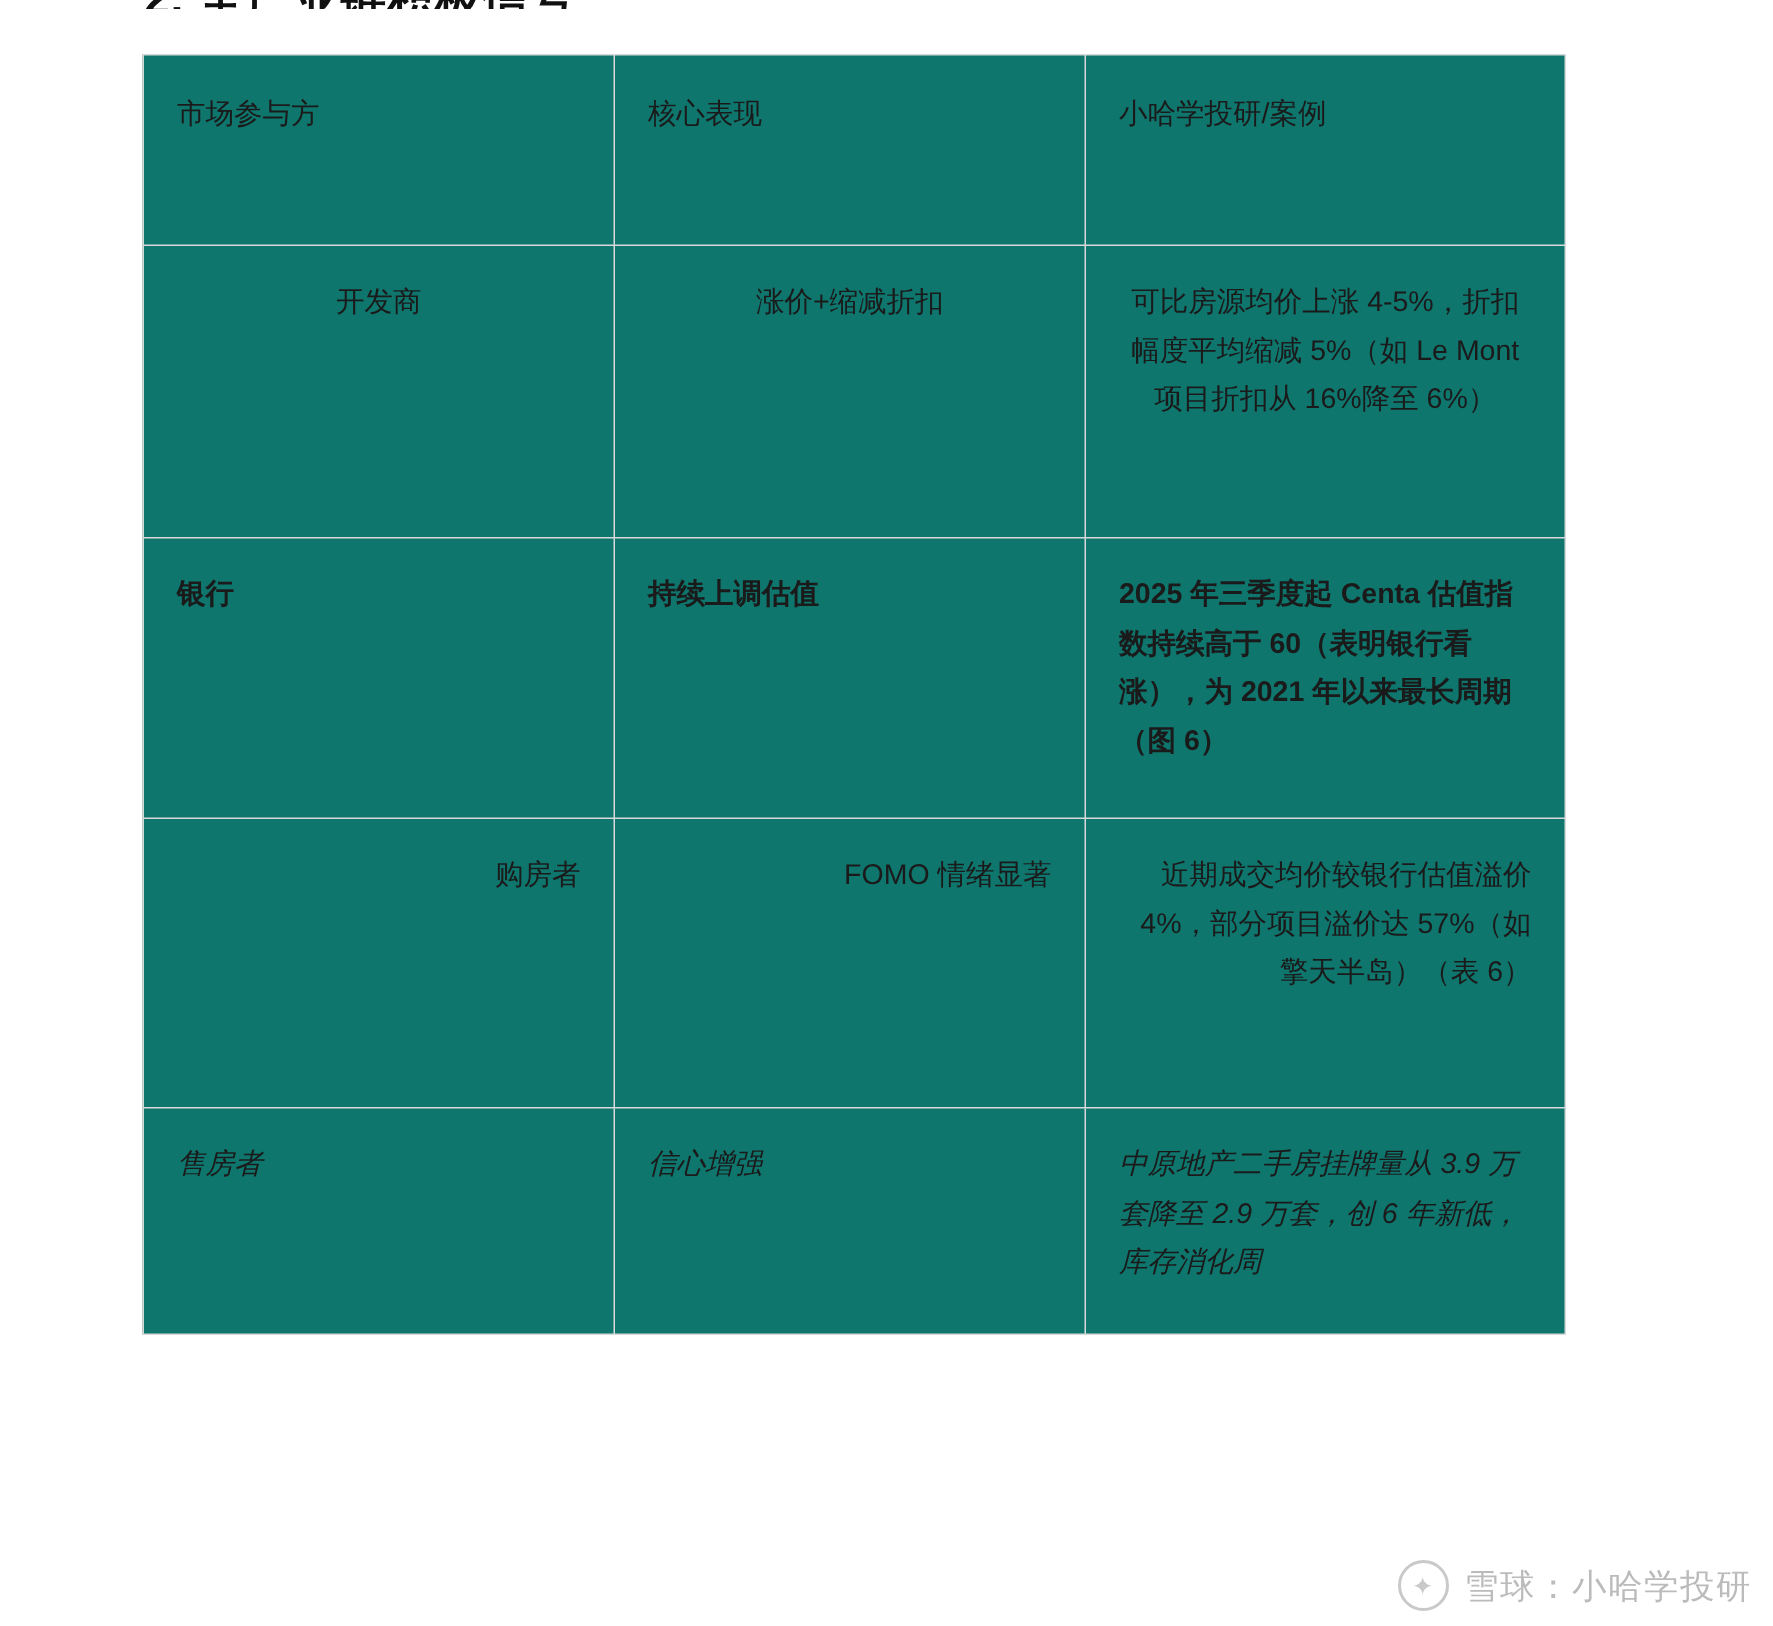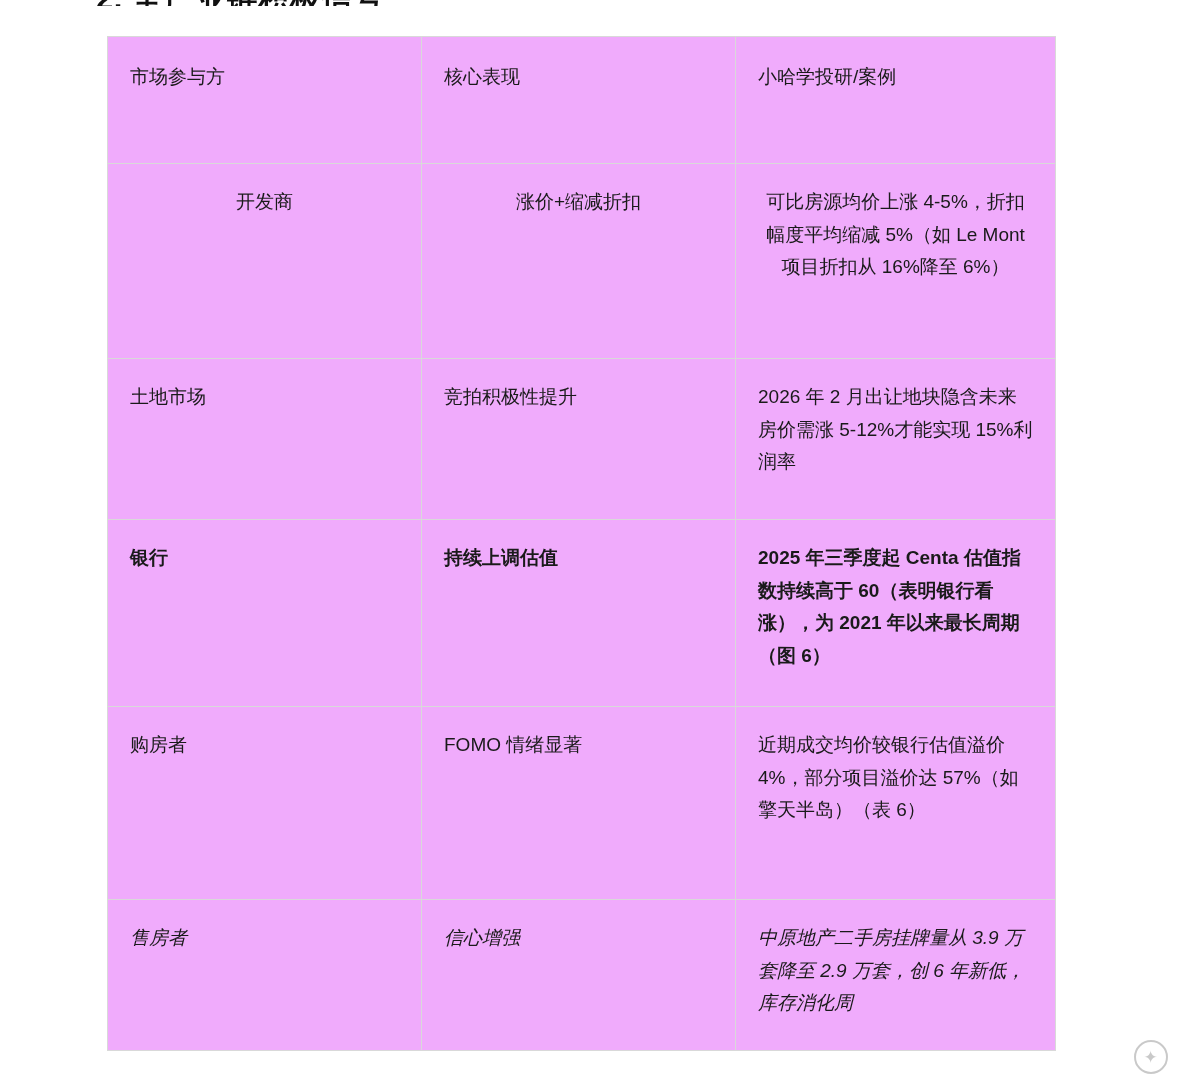--- a/index.html
+++ b/index.html
@@ -27,26 +27,26 @@
     font-size: 31px;
     font-weight: 700;
     letter-spacing: 0.5px;
     color: #111111;
     white-space: nowrap;
     overflow: hidden;
     height: 28px;
   }
   table.matrix {
     position: absolute;
-    left: 107px;
+    left: 95px;
     top: 36px;
     width: 948px;
     border-collapse: collapse;
     table-layout: fixed;
-    background: #f0abfc;
+    background: #0f766e;
   }
   table.matrix td {
     border: 1px solid #d9d9d9;
     vertical-align: top;
     padding: 22px 22px 20px 22px;
     font-size: 19px;
     line-height: 1.72;
     color: #1a1a1a;
   }
   table.matrix tr.header-row td {
@@ -59,21 +59,21 @@
   col.c3 { width: 320px; }
   .cell-text {
     display: block;
     white-space: pre-wrap;
     word-break: break-word;
   }
   .row-h-1 td { height: 78px; }
   .row-h-2 td { height: 152px; text-align: center; }
   .row-h-3 td { height: 118px; }
   .row-h-4 td { height: 144px; font-weight: bold; }
-  .row-h-5 td { height: 150px; }
+  .row-h-5 td { height: 150px; text-align: right; }
   .row-h-6 td { height: 108px; font-style: italic; }
 
   .watermark {
     position: absolute;
     right: 14px;
     bottom: 10px;
     display: flex;
     align-items: center;
     gap: 10px;
     opacity: 0.45;
@@ -125,31 +125,20 @@
             <span class="cell-text">开发商</span>
           </td>
         <td>
             <span class="cell-text">涨价+缩减折扣</span>
           </td>
         <td>
             <span class="cell-text">可比房源均价上涨 4-5%，折扣幅度平均缩减 5%（如 Le Mont 项目折扣从 16%降至 6%）</span>
           </td>
       </tr>
 
-      <tr class="row-h-3">
-        <td>
-            <span class="cell-text">土地市场</span>
-          </td>
-        <td>
-            <span class="cell-text">竞拍积极性提升</span>
-          </td>
-        <td>
-            <span class="cell-text">2026 年 2 月出让地块隐含未来房价需涨 5-12%才能实现 15%利润率</span>
-          </td>
-      </tr>
 
       <tr class="row-h-4">
         <td>
             <span class="cell-text">银行</span>
           </td>
         <td>
             <span class="cell-text">持续上调估值</span>
           </td>
         <td>
             <span class="cell-text">2025 年三季度起 Centa 估值指数持续高于 60（表明银行看涨），为 2021 年以来最长周期（图 6）</span>
@@ -177,15 +166,16 @@
           </td>
         <td>
             <span class="cell-text">中原地产二手房挂牌量从 3.9 万套降至 2.9 万套，创 6 年新低，库存消化周</span>
           </td>
       </tr>
     </tbody>
   </table>
 
   <div class="watermark">
     <span class="wm-logo">✦</span>
+    <span>雪球：小哈学投研</span>
   </div>
 
 </div>
 
 </body></html>

